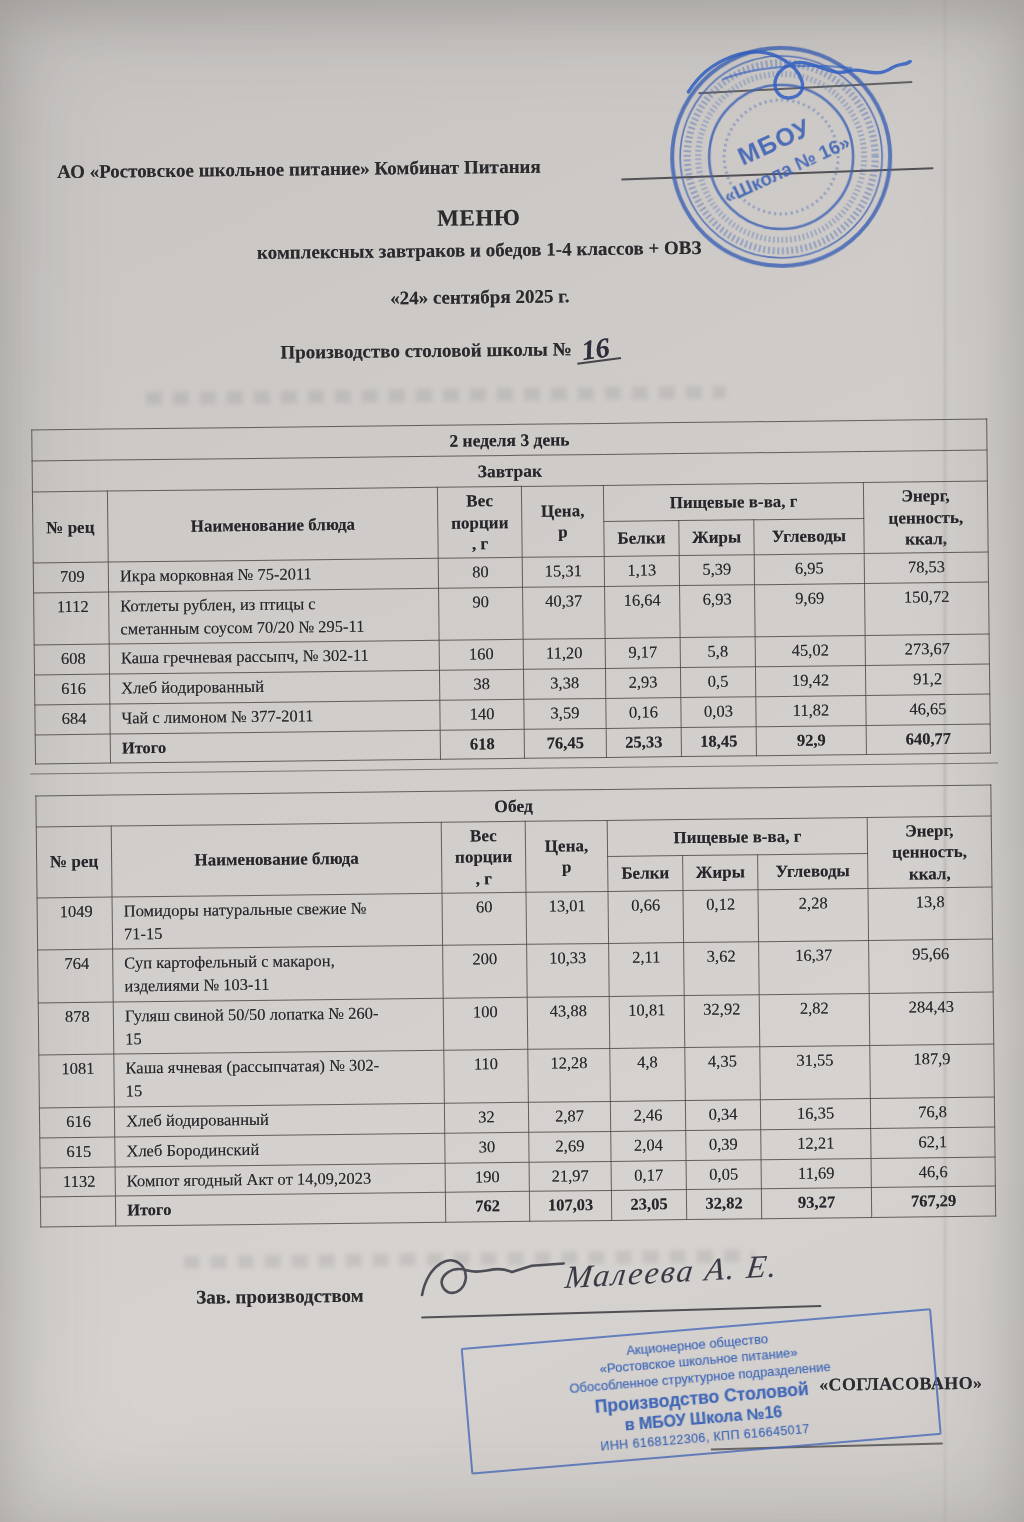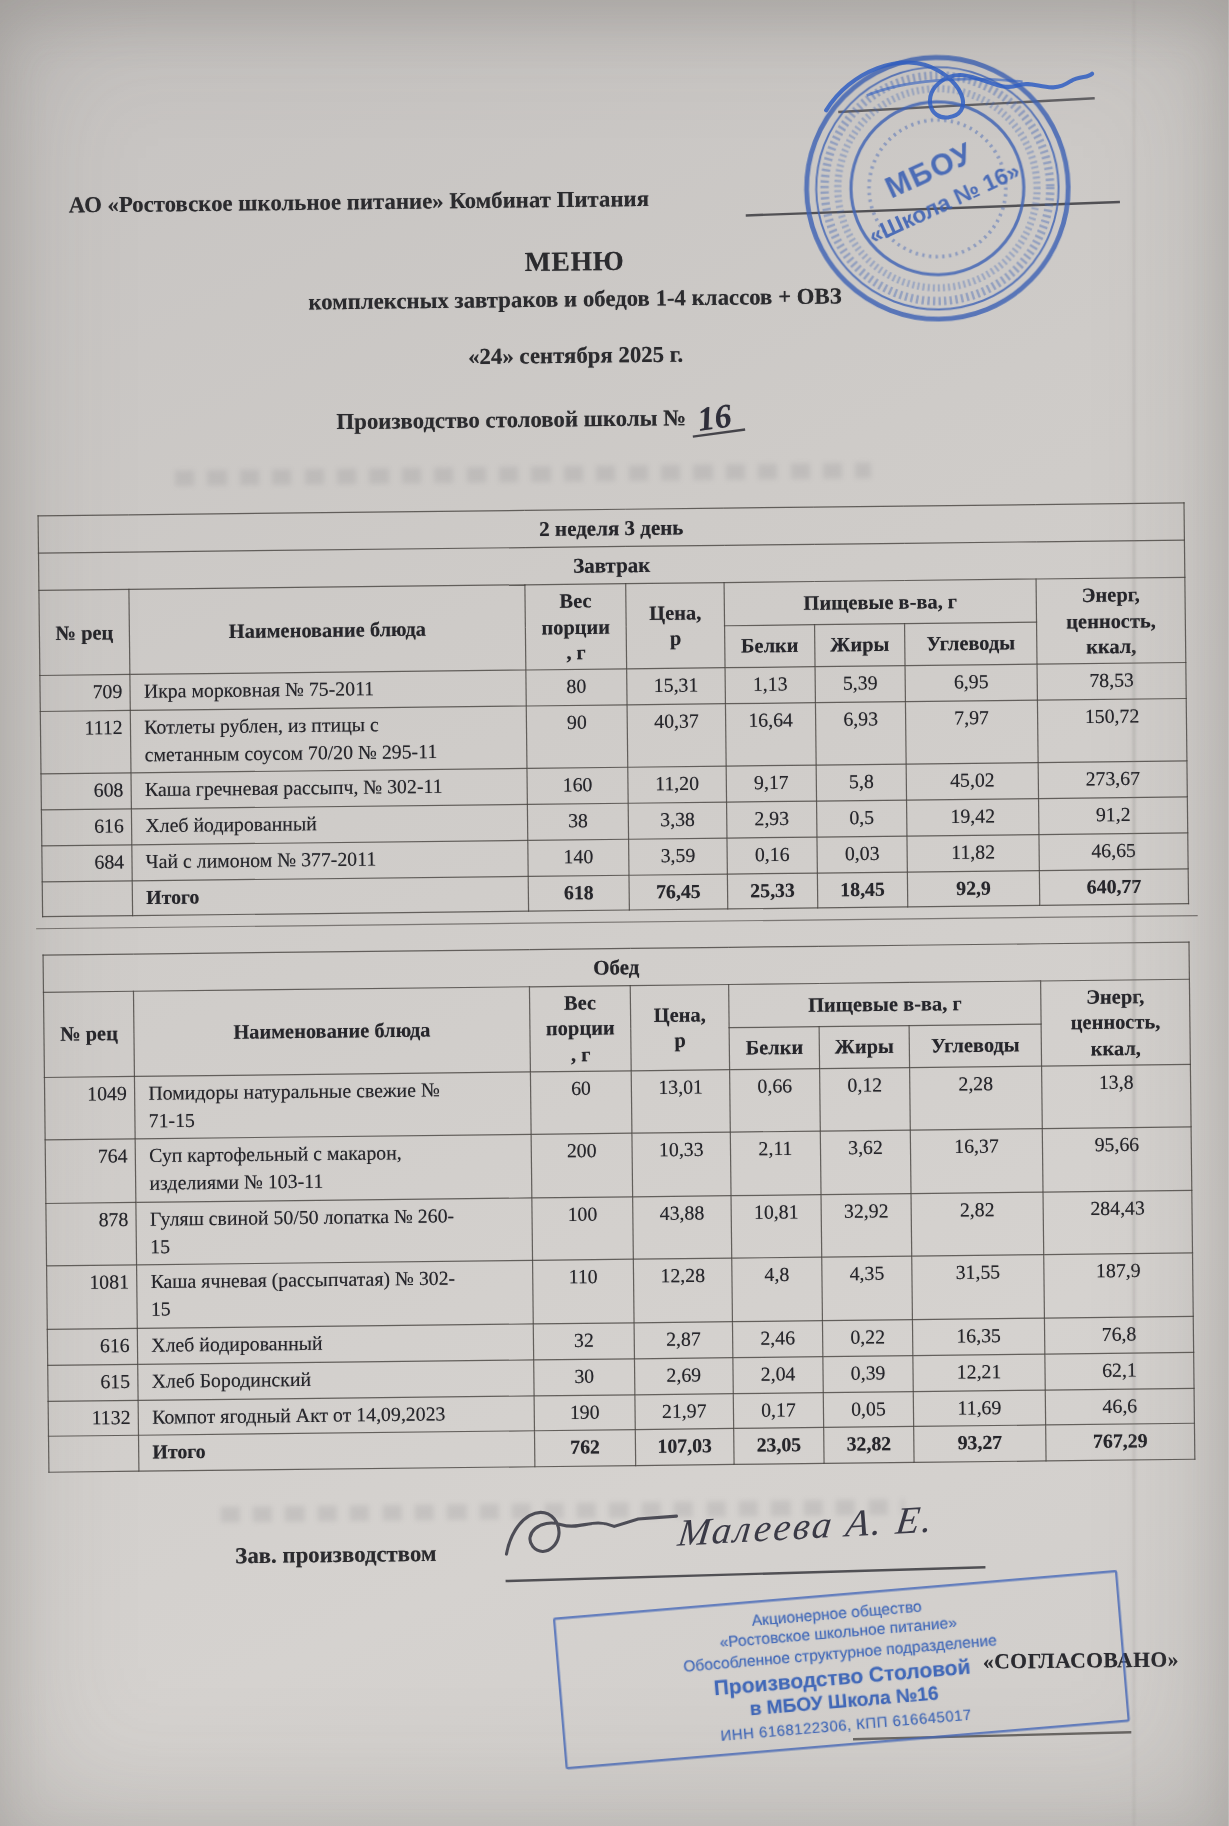--- a/index.html
+++ b/index.html
@@ -43,21 +43,21 @@
   .tbl{position:absolute;left:35px;width:955px;border-collapse:collapse;table-layout:fixed;
     background:transparent;}
   .tbl-breakfast{top:424px;}
   .tbl-lunch{top:790px;}
   .tbl td{border:1.4px solid rgba(70,66,62,.8);padding:3px 6px;font-size:16.5px;line-height:1.38;
     text-align:center;vertical-align:top;color:#26262b;text-shadow:0 0 .6px rgba(35,35,40,.5);}
   .tbl .band td{font-weight:bold;font-size:17.5px;padding:3px 6px;}
   .tbl .head td{font-weight:bold;font-size:17px;vertical-align:middle;line-height:1.25;}
   .tbl td.prewrap{white-space:pre-line;}
   .tbl td.name{text-align:left;padding-left:11px;white-space:pre-line;}
-  .tbl td.rec{text-align:right;padding-left:9px;}
+  .tbl td.rec{text-align:center;padding-left:9px;}
   .tbl .total td{font-weight:bold;}
   .stray-line{position:absolute;left:30px;top:768px;width:968px;height:0;
     border-top:1.6px solid rgba(75,71,67,.65);}
 
   
   .ghost{position:absolute;height:13px;opacity:.5;filter:blur(2.2px);pointer-events:none;
     background:repeating-linear-gradient(90deg,rgba(125,123,128,.35) 0 16px,rgba(125,123,128,0) 16px 27px);}
   .ghost-1{left:150px;top:388px;width:580px;}
   .ghost-2{left:178px;top:1252px;width:570px;}
 
@@ -169,21 +169,21 @@
       <td>78,53</td>
     </tr>
     <tr>
       <td class="rec">1112</td>
       <td class="name">Котлеты рублен, из птицы с
 сметанным соусом 70/20 № 295-11</td>
       <td>90</td>
       <td>40,37</td>
       <td>16,64</td>
       <td>6,93</td>
-      <td>7,97</td>
+      <td>9,69</td>
       <td>150,72</td>
     </tr>
     <tr>
       <td class="rec">608</td>
       <td class="name">Каша гречневая рассыпч, № 302-11</td>
       <td>160</td>
       <td>11,20</td>
       <td>9,17</td>
       <td>5,8</td>
       <td>45,02</td>
@@ -300,21 +300,21 @@
       <td>4,35</td>
       <td>31,55</td>
       <td>187,9</td>
     </tr>
     <tr>
       <td class="rec">616</td>
       <td class="name">Хлеб йодированный</td>
       <td>32</td>
       <td>2,87</td>
       <td>2,46</td>
-      <td>0,22</td>
+      <td>0,34</td>
       <td>16,35</td>
       <td>76,8</td>
     </tr>
     <tr>
       <td class="rec">615</td>
       <td class="name">Хлеб Бородинский</td>
       <td>30</td>
       <td>2,69</td>
       <td>2,04</td>
       <td>0,39</td>

